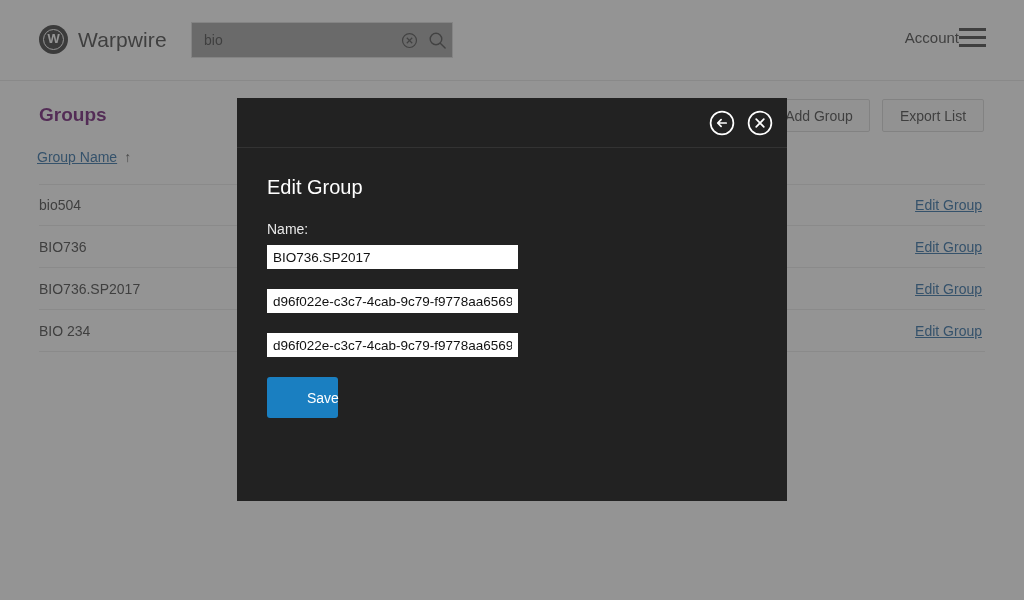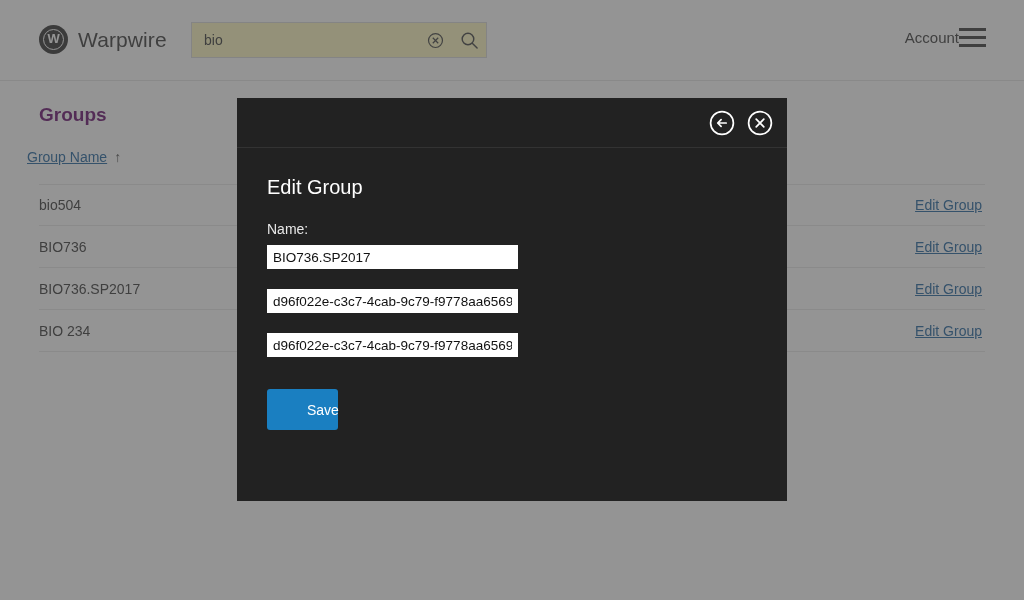--- a/index.html
+++ b/index.html
@@ -62,23 +62,23 @@
   }
   .brand-name {
     font-size: 21px;
     color: #444;
     letter-spacing: 0.1px;
   }
 
   #search-wrap {
     position: absolute;
     left: 191px; top: 22px;
-    width: 296px; height: 36px;
+    width: 262px; height: 36px;
     border: 1px solid #dcdcdc;
-    background: #fef9c3;
+    background: #a3a3a3;
     display: flex;
     align-items: flex-end;
   }
   #search-input {
     flex: 1;
     border: none;
     outline: none;
     font-family: inherit;
     font-size: 14px;
     color: #444;
@@ -144,21 +144,21 @@
     background: #fbfbfb;
     font-family: inherit;
     font-size: 14px;
     color: #444;
     cursor: pointer;
     border-radius: 2px;
   }
 
   #table-head {
     position: absolute;
-    left: 27px; top: 149px;
+    left: 37px; top: 149px;
     display: flex;
     align-items: center;
     gap: 7px;
   }
   #sort-link {
     font-size: 14px;
     color: #2e6da4;
     text-decoration: underline;
     cursor: pointer;
   }
@@ -256,21 +256,20 @@
     border: none;
     outline: none;
     font-family: inherit;
     font-size: 13.5px;
     color: #111;
     padding: 0 6px;
     margin-bottom: 20px;
     display: block;
   }
   #save-button {
-    margin-top: 12px;
     width: 71px;
     height: 41px;
     background: #1a7fc1;
     border: none;
     color: #ffffff;
     font-family: inherit;
     font-size: 14px;
     cursor: pointer;
     border-radius: 3px;
     padding-left: 40px;
@@ -311,20 +310,24 @@
       <div id="hamburger">
         <i></i>
         <i></i>
         <i></i>
       </div>
     </div>
   </div>
 
   <div id="page-title">Groups</div>
 
+  <div id="page-actions">
+    <button class="page-action">Add Group</button>
+    <button class="page-action">Export List</button>
+  </div>
 
   <div id="table-head">
     <span id="sort-link">Group Name</span>
     <span id="sort-arrow">↑</span>
   </div>
 
   <div id="rows">
     <div class="row">
       <div class="cell-name">bio504</div>
       <div class="cell-id">AV_8</div>

